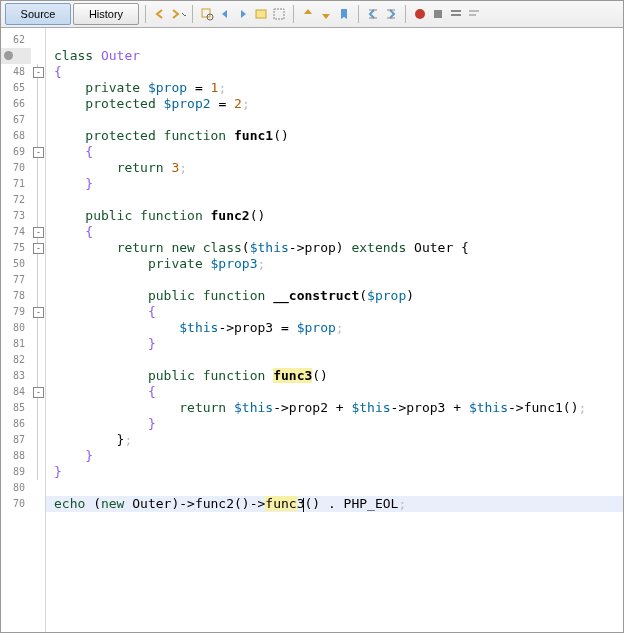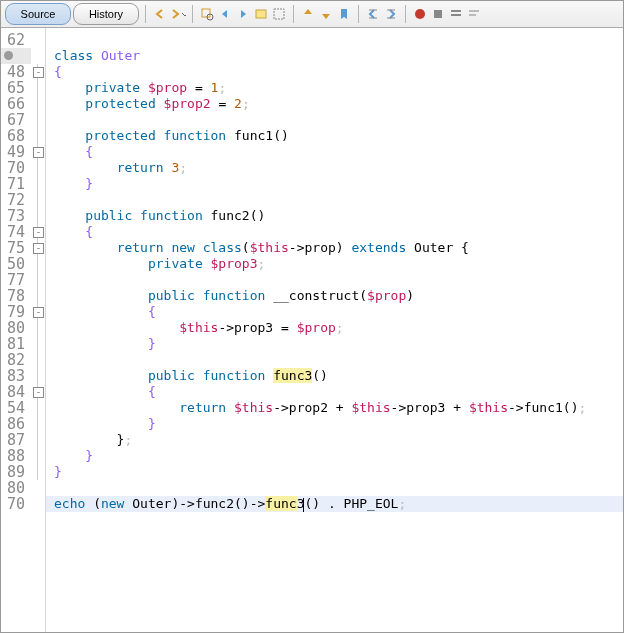--- a/index.html
+++ b/index.html
@@ -1,39 +1,39 @@
 <!DOCTYPE html>
 <html><head>
 <meta charset="utf-8">
 <style>
 html,body{margin:0;padding:0;font-family:sans-serif;font-size:12px;background:#fff;color:#000}
 .root{width:624px;height:633px;border:1px solid #999;box-sizing:border-box;display:flex;flex-direction:column;overflow:hidden}
 .toolbar{height:26px;background:linear-gradient(#f8f8f8,#ececec);border-bottom:1px solid #aaa;display:flex;align-items:center;padding:0 4px;gap:2px}
-.tbtn{height:20px;min-width:48px;padding:0 8px;border:1px solid #9c9c9c;background:linear-gradient(#fdfdfd,#e6e6e6);border-radius:9px;font-size:11px;display:inline-flex;align-items:center;justify-content:center;cursor:pointer}
+.tbtn{height:20px;min-width:48px;padding:0 8px;border:1px solid #9c9c9c;background:linear-gradient(#fdfdfd,#e6e6e6);border-radius:2px;font-size:11px;display:inline-flex;align-items:center;justify-content:center;cursor:pointer}
 .tbtn.active{background:linear-gradient(#dbe7f5,#c5d8ef);border-color:#7a9fcd}
 .vsep{width:1px;height:18px;background:#b5b5b5;margin:0 4px}
 .ticon{width:16px;height:16px;display:inline-flex;align-items:center;justify-content:center;cursor:pointer}
 .editor{flex:1;display:flex;font-family:Menlo,Consolas,monospace;font-size:13px;overflow:hidden;background:#fff}
 .gutter{width:30px;background:#fff;border-right:0;text-align:right;color:#888;padding-top:4px}
-.gutter .ln{height:16px;line-height:16px;padding-right:6px;font-size:15px}
+.gutter .ln{height:16px;line-height:16px;padding-right:6px;font-size:10px}
 .gutter .ln.bp{background:#e8e8e8;position:relative}
 .gutter .ln.bp::before{content:"";position:absolute;left:3px;top:3px;width:9px;height:9px;border-radius:50%;background:#9a9a9a}
 .foldcol{width:14px;background:#fff;padding-top:4px;position:relative}
 .foldcol .fc{height:16px;position:relative}
 .foldcol .box{position:absolute;left:2px;top:3px;width:9px;height:9px;border:1px solid #888;background:#fff;font-size:9px;line-height:9px;text-align:center;color:#666;cursor:pointer}
 .foldcol .vline{position:absolute;left:6px;top:0;bottom:0;width:1px;background:#ccc}
 .code{flex:1;padding-top:4px;white-space:pre;overflow:auto;border-left:1px solid #d8d8d8}
 .code .row{height:16px;line-height:16px;padding-left:8px}
 .code .row.cur{background:#e9eefb}
-.kw{color:#0369a1}
-.var{color:#be185d}
+.kw{color:#14532d}
+.var{color:#0369a1}
 .op{color:#8b5cf6}
 .num{color:#b35900}
 .pale{color:#bbb}
-.fn{color:#000;font-weight:normal}
+.fn{color:#000;font-weight:bold}
 .hl{background:#f7f0a5}
 .caret{border-left:1px solid #000;margin-left:-1px;display:inline-block;height:14px;vertical-align:middle}
 svg{display:block}
 </style>
 </head>
 <body>
 <div class="root">
 <div class="toolbar">
   <div class="tbtn active">Source</div>
   <div class="tbtn">History</div>
@@ -131,37 +131,37 @@
 </div>
 <div class="editor">
   <div class="gutter" id="gutter">
         <div class="ln">62</div>
         <div class="ln bp"></div>
         <div class="ln">48</div>
         <div class="ln">65</div>
         <div class="ln">66</div>
         <div class="ln">67</div>
         <div class="ln">68</div>
-        <div class="ln">49</div>
+        <div class="ln">69</div>
         <div class="ln">70</div>
         <div class="ln">71</div>
         <div class="ln">72</div>
         <div class="ln">73</div>
         <div class="ln">74</div>
         <div class="ln">75</div>
         <div class="ln">50</div>
         <div class="ln">77</div>
         <div class="ln">78</div>
         <div class="ln">79</div>
         <div class="ln">80</div>
         <div class="ln">81</div>
         <div class="ln">82</div>
         <div class="ln">83</div>
         <div class="ln">84</div>
-        <div class="ln">54</div>
+        <div class="ln">85</div>
         <div class="ln">86</div>
         <div class="ln">87</div>
         <div class="ln">88</div>
         <div class="ln">89</div>
         <div class="ln">80</div>
         <div class="ln">70</div>
       </div>
   <div class="foldcol" id="foldcol">
         <div class="fc"></div>
         <div class="fc"></div>

